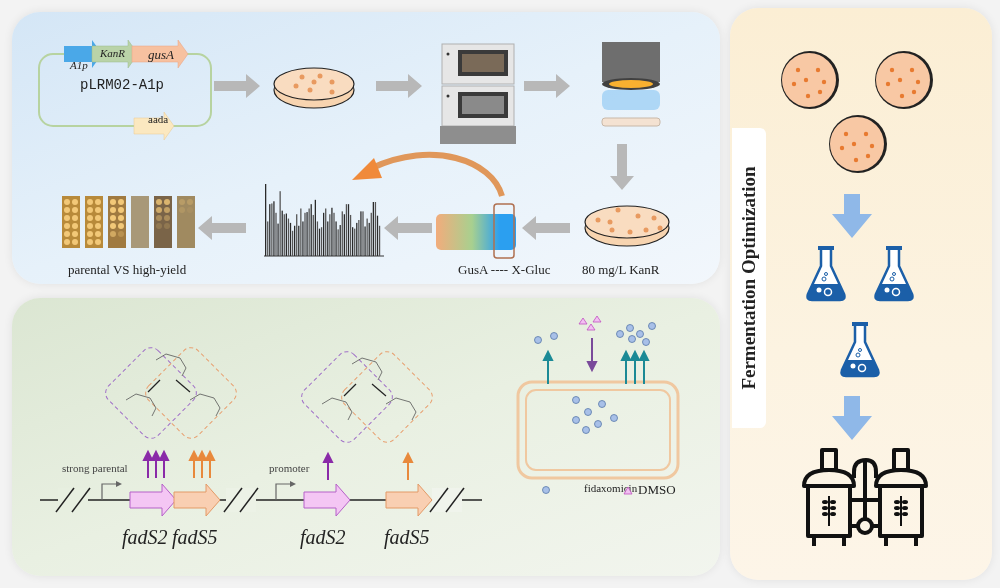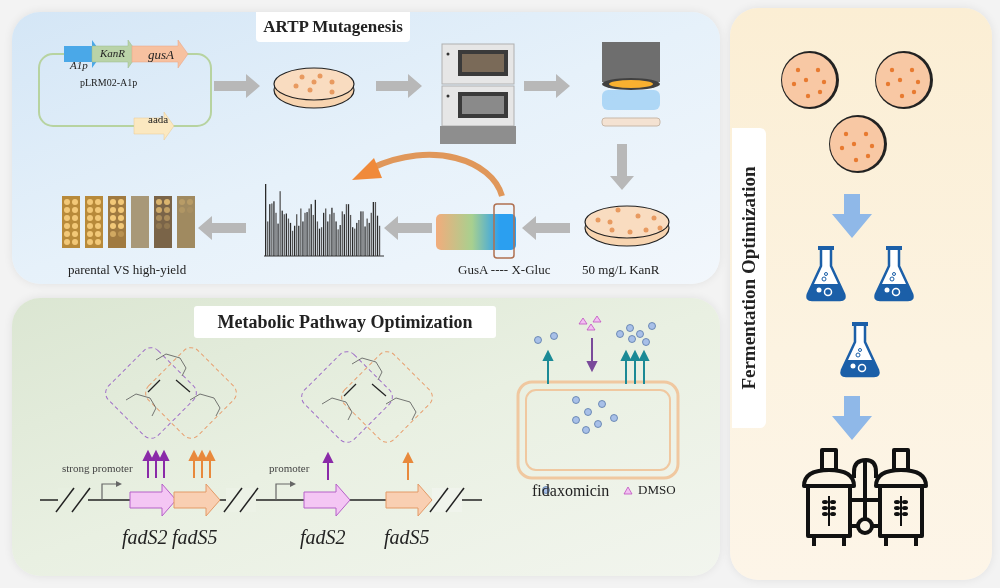--- a/index.html
+++ b/index.html
@@ -14,42 +14,41 @@
   #ferm-title { position:absolute; left:2px; top:120px; width:34px; height:300px; background:#fff; border-radius:0 6px 6px 0; }
   #ferm-title span { position:absolute; left:50%; top:50%; transform:translate(-50%,-50%) rotate(-90deg); white-space:nowrap; font-weight:bold; font-size:19px; color:#222; }
   .lbl { position:absolute; font-size:13px; color:#222; white-space:nowrap; }
   svg { position:absolute; overflow:visible; }
   .gene-it { position:absolute; font-style:italic; font-size:20px; color:#222; }
 </style>
 </head>
 <body>
 
 <div class="panel" id="artp">
-  <div class="title-box" id="artp-title">ARTP Mutagenesis</div>
 
   <svg style="left:14px;top:22px;" width="190" height="100">
     <rect x="13" y="20" width="172" height="72" rx="14" fill="none" stroke="#b7d3a0" stroke-width="2"></rect>
     <g>
       <polygon points="38,12 66,12 66,6 76,20 66,34 66,28 38,28" fill="#4aa8e8"></polygon>
     </g>
     <g>
       <polygon points="66,12 102,12 102,6 112,20 102,34 102,28 66,28" fill="#b9d3a8" stroke="#9ab88a" stroke-width="0.5"></polygon>
     </g>
     <g>
       <polygon points="106,12 152,12 152,6 162,20 152,34 152,28 106,28" fill="#f7c1a0" stroke="#e8a080" stroke-width="0.5"></polygon>
     </g>
     <g>
       <polygon points="108,84 138,84 138,78 148,92 138,106 138,100 108,100" fill="#fbe8c0" stroke="#e8c890" stroke-width="0.5"></polygon>
     </g>
   </svg>
   <span class="lbl" style="left:58px;top:47px;font-style:italic;font-size:11px;">A1p</span>
   <span class="lbl" style="left:88px;top:35px;font-style:italic;font-size:11px;">KanR</span>
   <span class="lbl" style="left:136px;top:35px;font-style:italic;font-size:13px;font-family:Liberation Serif, serif;">gusA</span>
   <span class="lbl" style="left:136px;top:101px;font-size:11px;">aada</span>
-  <span class="lbl" style="left:68px;top:65px;font-size:10px;">pLRM02-A1p</span>
+  <span class="lbl" style="left:68px;top:65px;font-size:14px;font-family:Liberation Mono, monospace;">pLRM02-A1p</span>
 
   <svg style="left:202px;top:62px;" width="48" height="24">
       <polygon points="0,7 32,7 32,0 46,12 32,24 32,17 0,17" fill="#b8b8b8"></polygon>
     </svg>
   <svg style="left:364px;top:62px;" width="48" height="24">
       <polygon points="0,7 32,7 32,0 46,12 32,24 32,17 0,17" fill="#b8b8b8"></polygon>
     </svg>
   <svg style="left:512px;top:62px;" width="48" height="24">
       <polygon points="0,7 32,7 32,0 46,12 32,24 32,17 0,17" fill="#b8b8b8"></polygon>
     </svg>
@@ -104,21 +103,21 @@
     <circle cx="36" cy="12" r="2.5" fill="#e89a60"></circle>
       <circle cx="56" cy="18" r="2.5" fill="#e89a60"></circle>
     <circle cx="72" cy="20" r="2.5" fill="#e89a60"></circle>
       <circle cx="16" cy="22" r="2.5" fill="#e89a60"></circle>
     <circle cx="28" cy="24" r="2.5" fill="#e89a60"></circle>
       <circle cx="30" cy="32" r="2.5" fill="#e89a60"></circle>
     <circle cx="48" cy="34" r="2.5" fill="#e89a60"></circle>
       <circle cx="64" cy="32" r="2.5" fill="#e89a60"></circle>
     <circle cx="78" cy="30" r="2.5" fill="#e89a60"></circle>
   </svg>
-  <span class="lbl" style="left:570px;top:250px;">50 mg/L KanR</span>
+  <span class="lbl" style="left:570px;top:250px;">80 mg/L KanR</span>
 
   <svg style="left:424px;top:188px;" width="90" height="62">
     <defs>
       <linearGradient id="gusgrad" x1="0" x2="1" y1="0" y2="0">
         <stop offset="0" stop-color="#f2ac7c"></stop>
         <stop offset="0.45" stop-color="#a8d08f"></stop>
         <stop offset="0.8" stop-color="#2b9ff0"></stop>
         <stop offset="1" stop-color="#2b9ff0"></stop>
       </linearGradient>
     </defs>
@@ -243,21 +242,20 @@
       <rect x="117" y="10" width="18" height="52" fill="#a08a60"></rect>
       <circle cx="122" cy="16" r="3" fill="#f2c878" opacity="0.3"></circle>
       <circle cx="130" cy="16" r="3" fill="#f2c878" opacity="0.3"></circle>
       <circle cx="122" cy="24" r="3" fill="#f2c878" opacity="0.2"></circle>
       <circle cx="130" cy="24" r="3" fill="#f2c878" opacity="0.1"></circle>
     </svg>
   <span class="lbl" style="left:56px;top:250px;">parental VS high-yield</span>
 </div>
 
 <div class="panel" id="meta">
-  <div class="title-box" id="meta-title">Metabolic Pathway Optimization</div>
 
   <svg style="left:84px;top:40px;" width="160" height="110">
     <rect x="20" y="20" width="70" height="70" rx="10" transform="rotate(45 55 55)" fill="none" stroke="#a070c8" stroke-width="1" stroke-dasharray="4,3"></rect>
     <rect x="60" y="20" width="70" height="70" rx="10" transform="rotate(-45 95 55)" fill="none" stroke="#e8a070" stroke-width="1" stroke-dasharray="4,3"></rect>
     <path d="M60,22 l10,-6 l14,4 l6,10 l-4,8" fill="none" stroke="#555" stroke-width="0.8"></path>
     <path d="M30,62 l10,-6 l14,4 l6,10 l-4,8" fill="none" stroke="#555" stroke-width="0.8"></path>
     <path d="M94,62 l10,-6 l14,4 l6,10 l-4,8" fill="none" stroke="#555" stroke-width="0.8"></path>
     <line x1="64" y1="42" x2="52" y2="54" stroke="#222" stroke-width="1.2"></line>
     <line x1="80" y1="42" x2="94" y2="54" stroke="#222" stroke-width="1.2"></line>
   </svg>
@@ -319,21 +317,21 @@
     </g>
     <g stroke="#8a2aa8" stroke-width="2" fill="#8a2aa8">
       <line x1="316" y1="32" x2="316" y2="12"></line>
         <polygon points="312,14 316,6 320,14"></polygon>
     </g>
     <g stroke="#e8893c" stroke-width="2" fill="#e8893c">
       <line x1="396" y1="32" x2="396" y2="12"></line>
         <polygon points="392,14 396,6 400,14"></polygon>
     </g>
   </svg>
-  <span class="lbl" style="left:50px;top:164px;font-size:11px;color:#444;">strong promoter</span>
+  <span class="lbl" style="left:50px;top:164px;font-size:11px;color:#444;">strong parental</span>
   <span class="lbl" style="left:248px;top:164px;font-size:11px;color:#444;margin-left:9px;">promoter</span>
   <span class="gene-it" style="left:110px;top:228px;">fadS2</span>
   <span class="gene-it" style="left:160px;top:228px;">fadS5</span>
   <span class="gene-it" style="left:288px;top:228px;">fadS2</span>
   <span class="gene-it" style="left:372px;top:228px;">fadS5</span>
 
   <svg style="left:496px;top:22px;" width="180" height="160">
     <rect x="10" y="62" width="160" height="96" rx="14" fill="none" stroke="#f0c8a0" stroke-width="3"></rect>
     <rect x="18" y="70" width="144" height="80" rx="10" fill="none" stroke="#f0c8a0" stroke-width="2"></rect>
     <g fill="#a8c0e8" stroke="#5878a8" stroke-width="0.8">
@@ -369,21 +367,21 @@
         <polygon points="132,40 136,32 140,40"></polygon>
     </g>
     <g stroke="#7a4a9a" stroke-width="2" fill="#7a4a9a">
       <line x1="84" y1="18" x2="84" y2="44"></line>
         <polygon points="80,42 84,50 88,42"></polygon>
     </g>
   </svg>
   <svg style="left:528px;top:186px;" width="12" height="12">
       <circle cx="6" cy="6" r="3.5" fill="#a8c0e8" stroke="#5878a8" stroke-width="0.8"></circle>
     </svg>
-  <span class="lbl" style="left:520px;top:184px;font-size:16px;">fidaxomicin</span>
+  <span class="lbl" style="left:572px;top:184px;font-size:11px;">fidaxomicin</span>
   <svg style="left:610px;top:186px;" width="12" height="12">
       <polygon points="2,10 6,3 10,10" fill="#f2c0f2" stroke="#c050c0" stroke-width="0.8"></polygon>
     </svg>
   <span class="lbl" style="left:626px;top:184px;font-size:13px;">DMSO</span>
 </div>
 
 <div class="panel" id="ferm">
   <div id="ferm-title">
       <span>Fermentation Optimization</span>
     </div>

